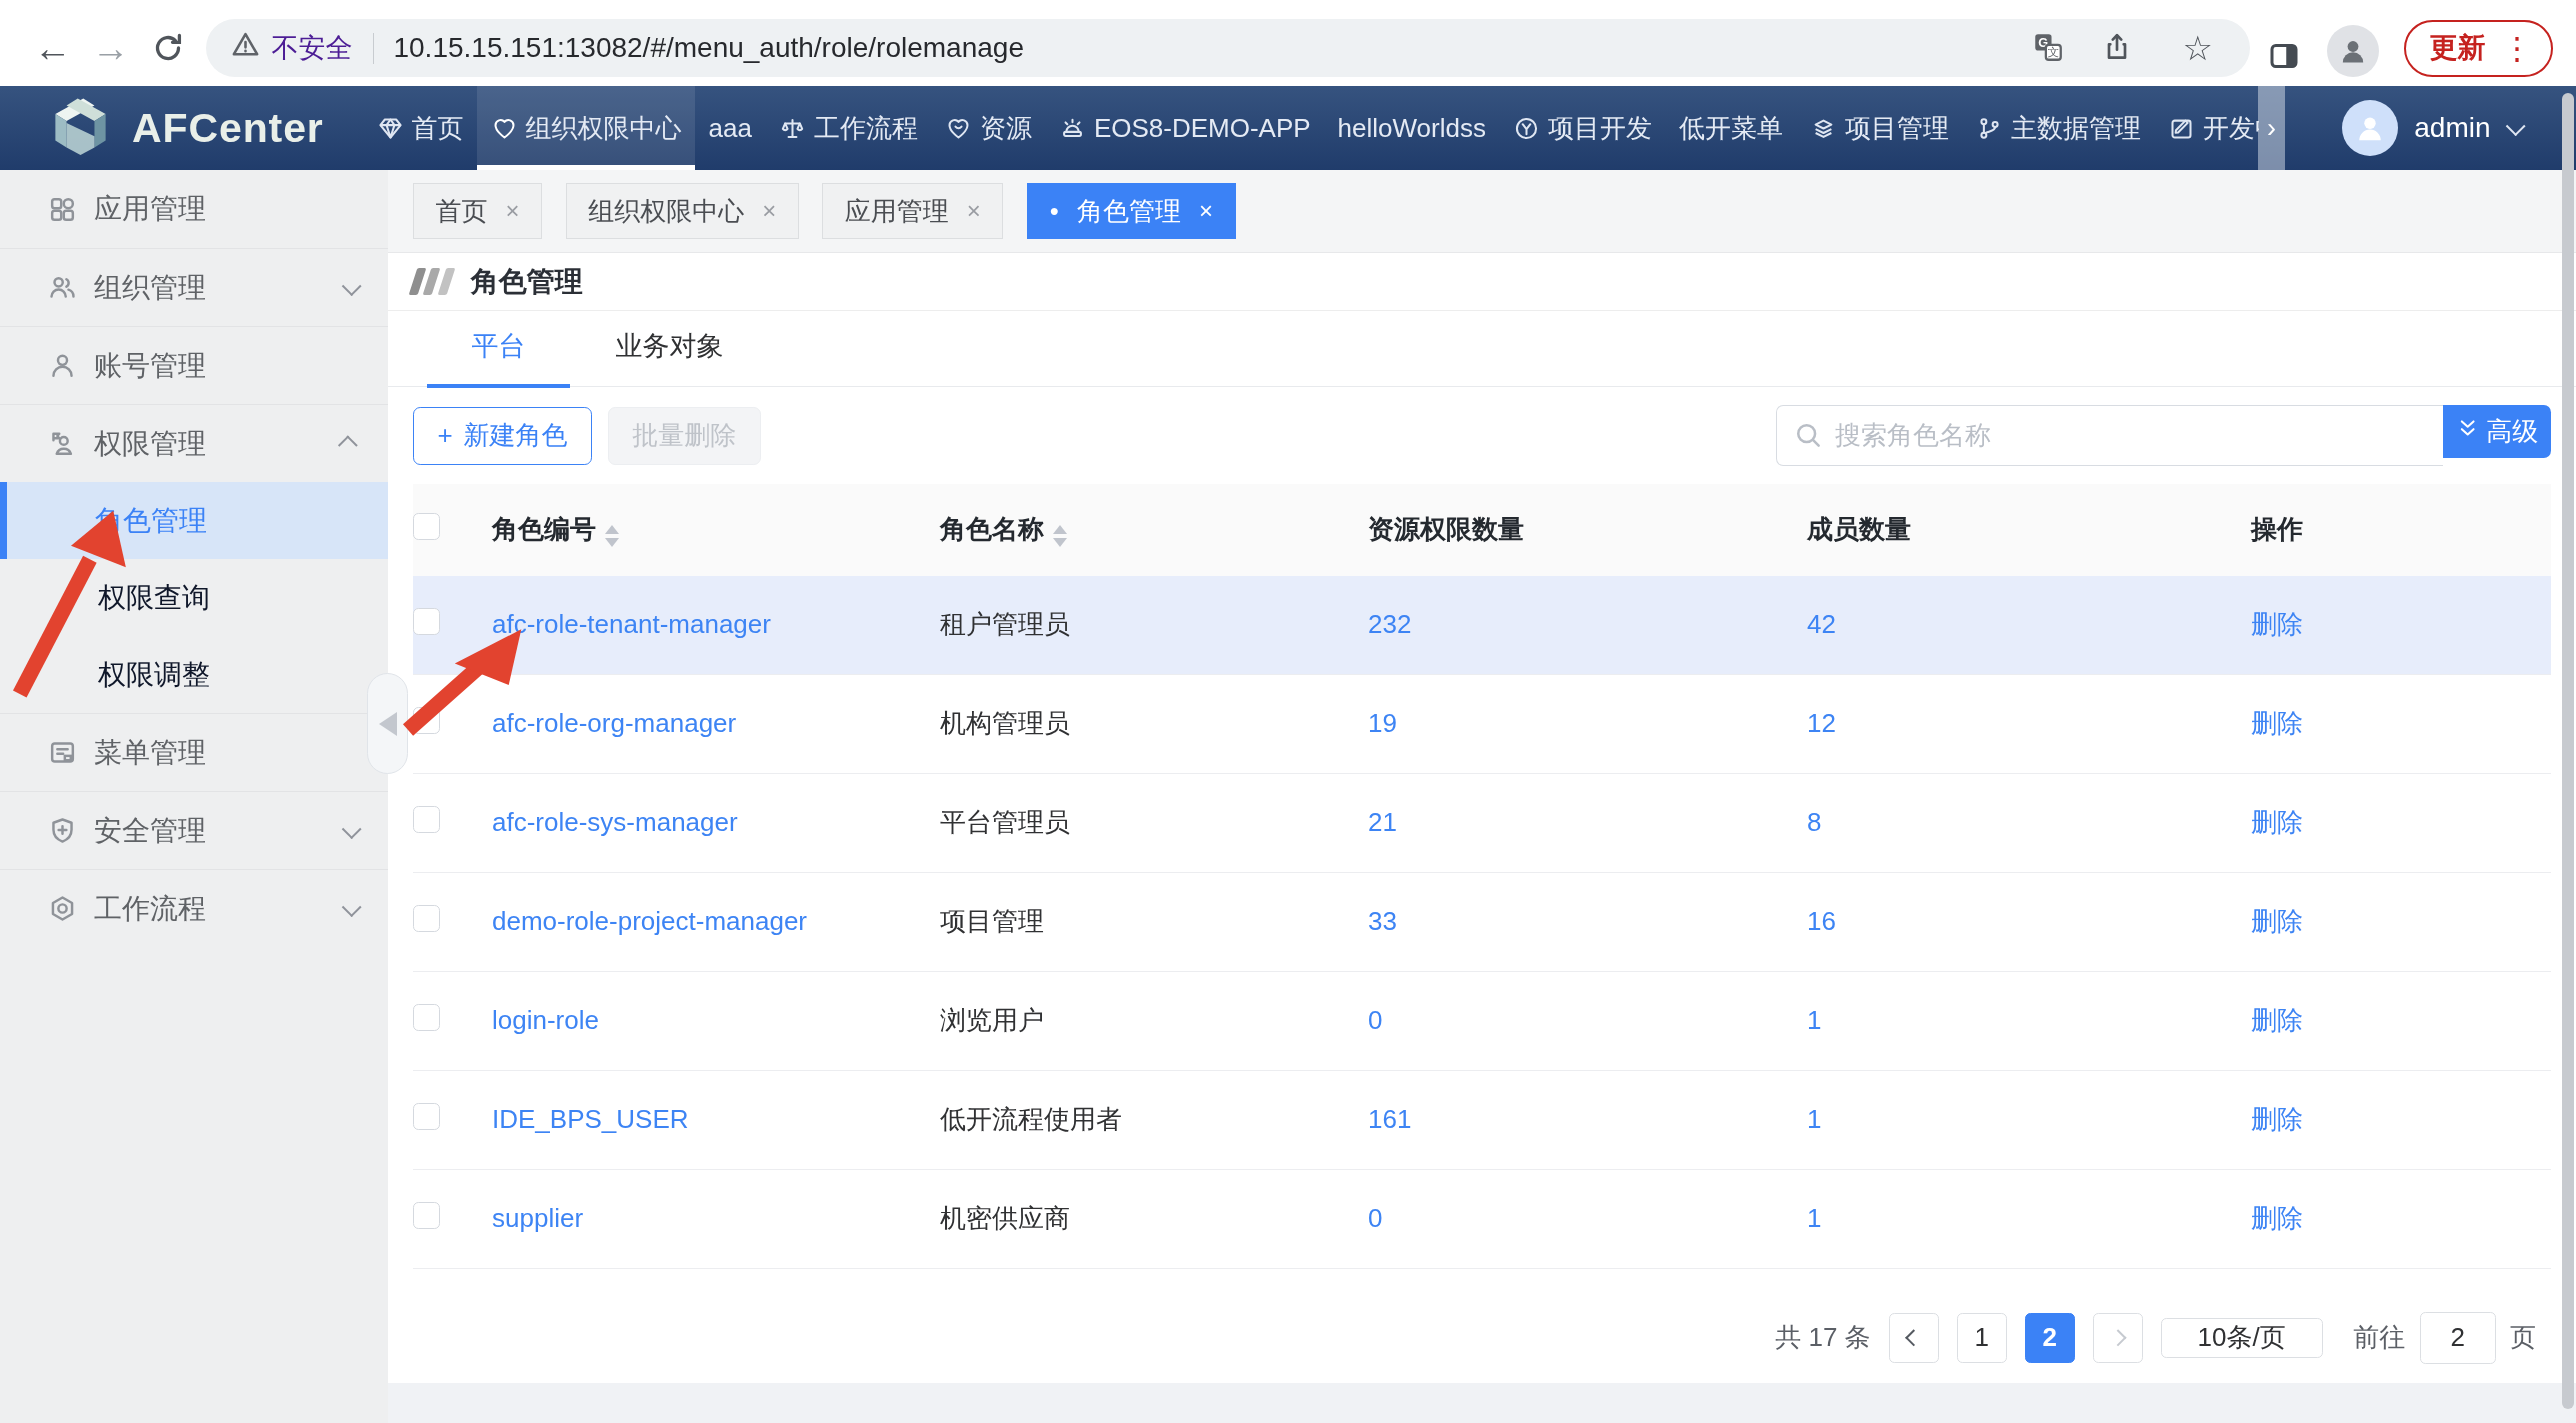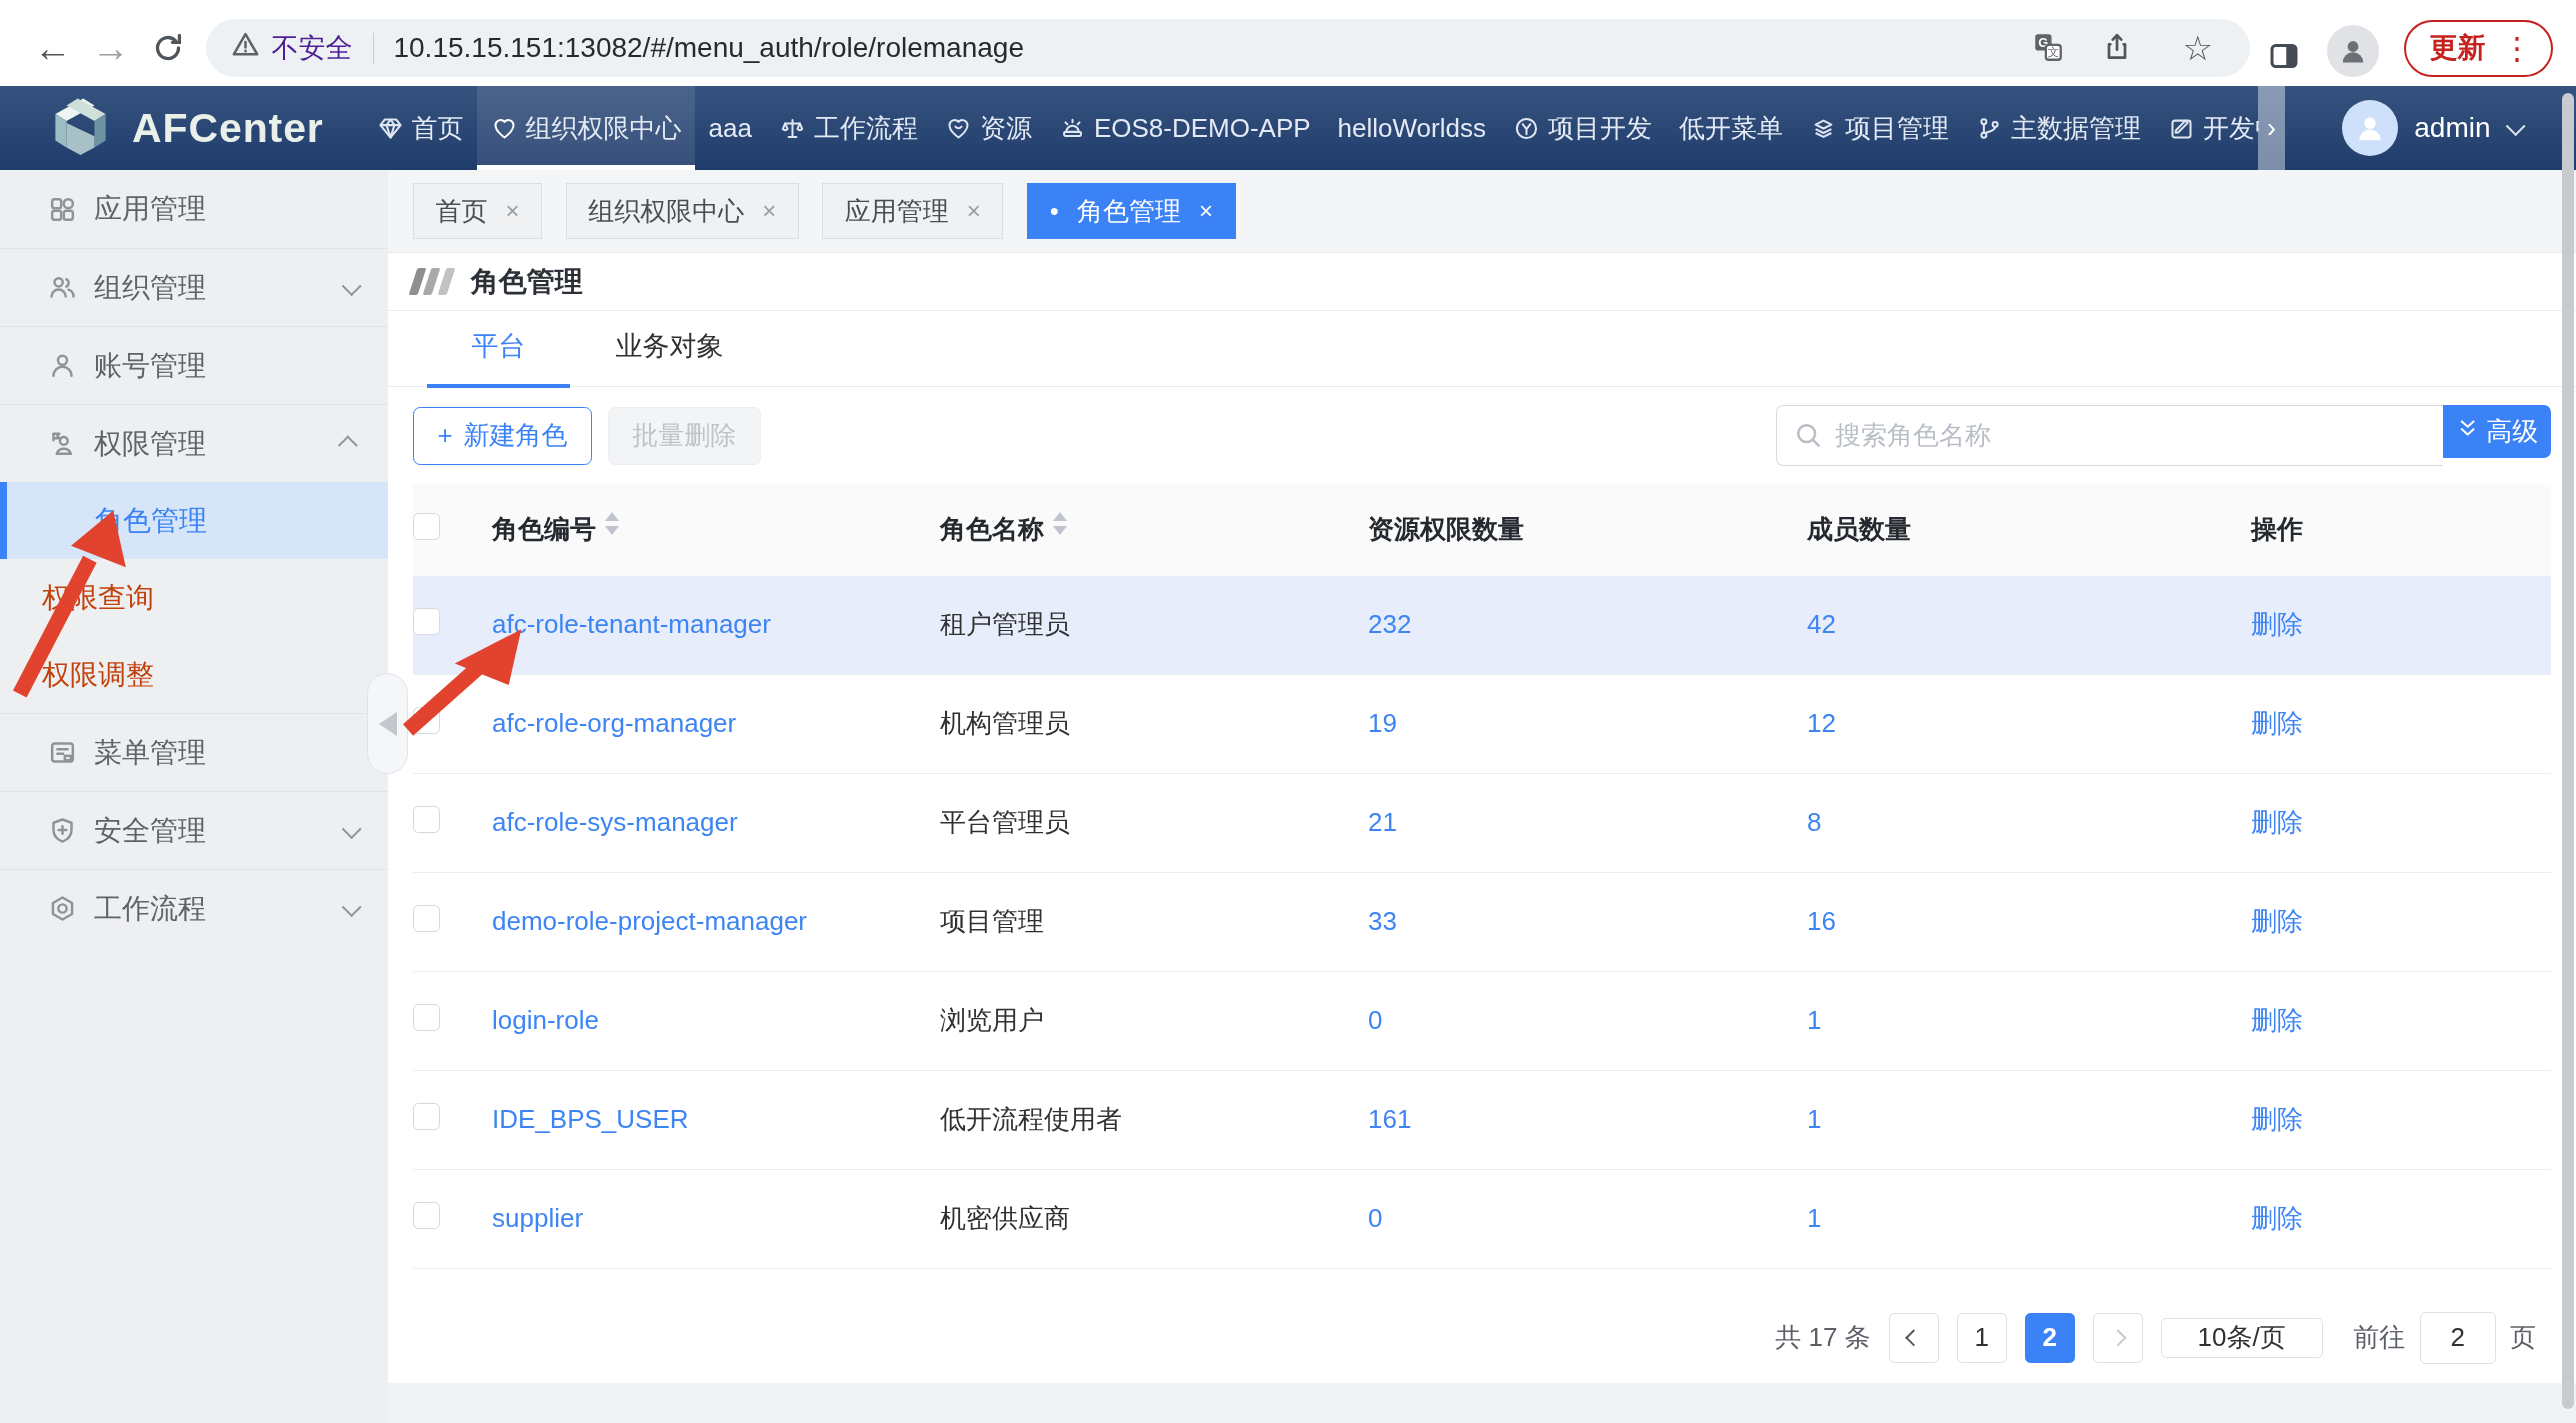--- a/index.html
+++ b/index.html
@@ -47,21 +47,21 @@
 
   
   .main { display:flex; height:1253px; position:relative; }
 
   
   .sidebar { width:388px; flex:none; background:#eeeff0; }
   .side-item { height:78px; display:flex; align-items:center; padding:0 32px 0 47px; font-size:28px; color:#5f6266; cursor:pointer; }
   .side-item .sic { width:47px; display:flex; align-items:center; }
   .side-item .chev { color:#8f939b; margin-left:auto; }
   .bt { border-top:0.9px solid #e2e3e5; }
-  .sub-item { height:77px; display:flex; align-items:center; padding-left:42px; font-size:28px; color:#c2410c; cursor:pointer; }
+  .sub-item { height:77px; display:flex; align-items:center; padding-left:98px; font-size:28px; color:#0f172a; cursor:pointer; }
   .sub-item.active { background:#d7e5f8; color:#3b82f6; border-left:7.2px solid #3b82f6; padding-left:88px; }
 
   
   .collapse-handle { position:absolute; left:367px; top:503px; width:41px; height:101px; background:#f4f6f8;
                      border:1.8px solid #e0e4e9; border-radius:21.6px; display:flex; align-items:center; justify-content:center; z-index:5; }
   .tri-left { width:0; height:0; border-top:12.6px solid transparent; border-bottom:12.6px solid transparent; border-right:18px solid #c3c7ce; }
 
   
   .content { flex:1; display:flex; flex-direction:column; background:#f0f2f5; min-width:0; }
   .chips { height:83px; background:#f4f5f6; border-bottom:0.9px solid #e7e8ea; display:flex; align-items:center; gap:23.4px; padding:0 25px; }
@@ -97,21 +97,21 @@
                       font-family:"Liberation Sans","DejaVu Sans",sans-serif; }
   .search-box input::placeholder { color:#b9bec6; }
   .search-ic { position:absolute; left:16px; top:14.4px; }
   .btn-adv { width:108px; height:53px; background:#3b82f6; color:#fff; border-radius:0 7.2px 7.2px 0;
              display:flex; align-items:center; justify-content:center; gap:7.2px; font-size:26px; cursor:pointer; }
 
   
   .tbl { margin:3.6px 25px 0; }
   .tr { display:grid; grid-template-columns:79px 448px 428px 439px 444px 1fr; align-items:center; }
   .thead { height:92px; background:#fafafa; font-weight:700; font-size:26px; color:#24292f; }
-  .th { display:flex; align-items:flex-start; gap:9px; }
+  .th { display:flex; align-items:flex-end; gap:9px; }
   .sorter { display:inline-flex; flex-direction:column; gap:4.5px; }
   .sorter i { width:0; height:0; border-left:7.2px solid transparent; border-right:7.2px solid transparent; display:block; }
   .sorter .s-up { border-bottom:9px solid #c0c4cc; }
   .sorter .s-dn { border-top:9px solid #c0c4cc; }
   .row { height:99px; border-bottom:0.9px solid #ecedf0; font-size:26px; color:#303133; }
   .row.hl { background:#e7edfb; }
   .cbx { width:27px; height:27px; border:1.8px solid #d5d9df; border-radius:5.4px; background:#fff; display:inline-block; cursor:pointer; }
   .lnk { color:#3d84f4; cursor:pointer; }
   .cell-pad { padding-right:9px; white-space:nowrap; overflow:hidden; }
 

